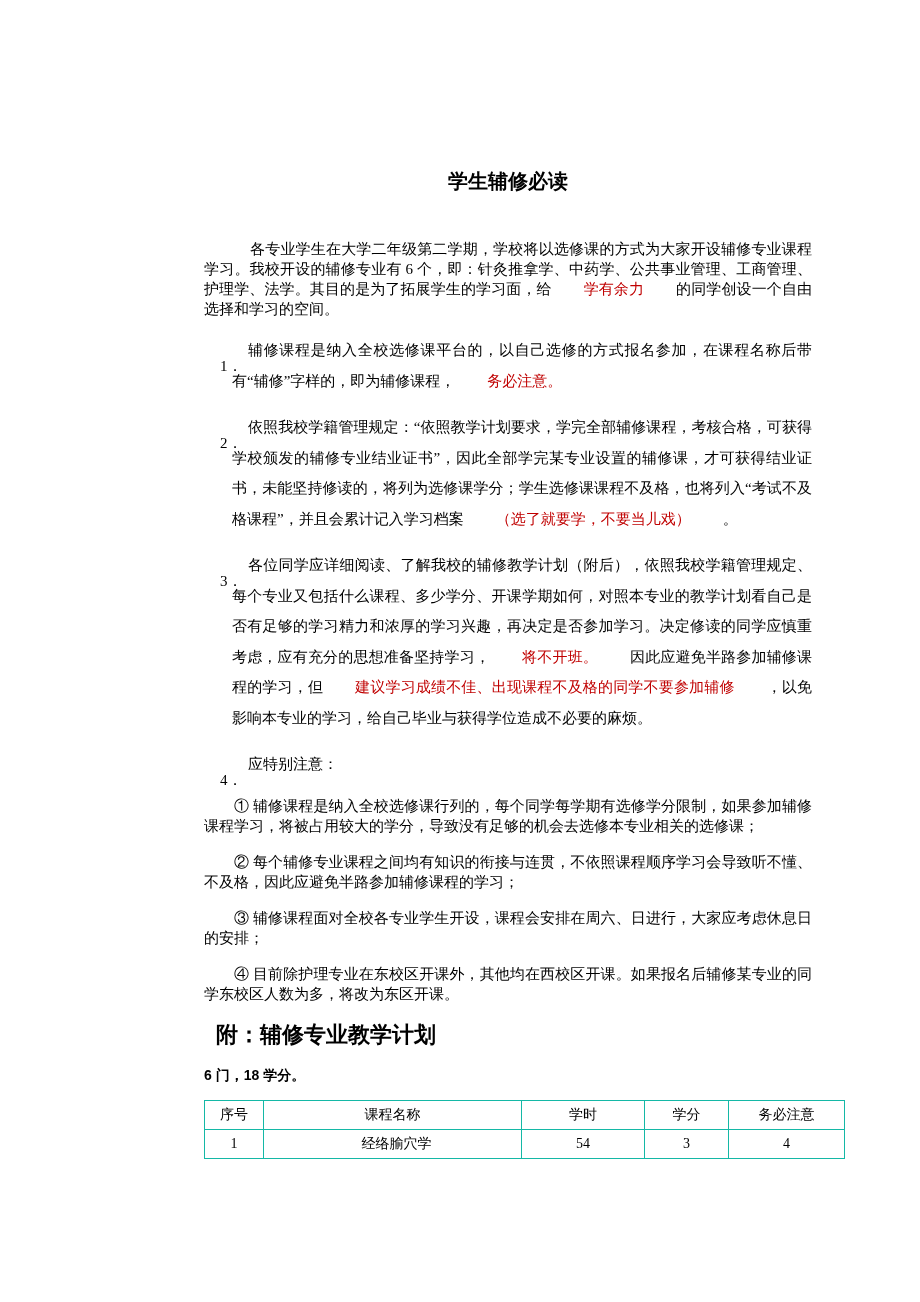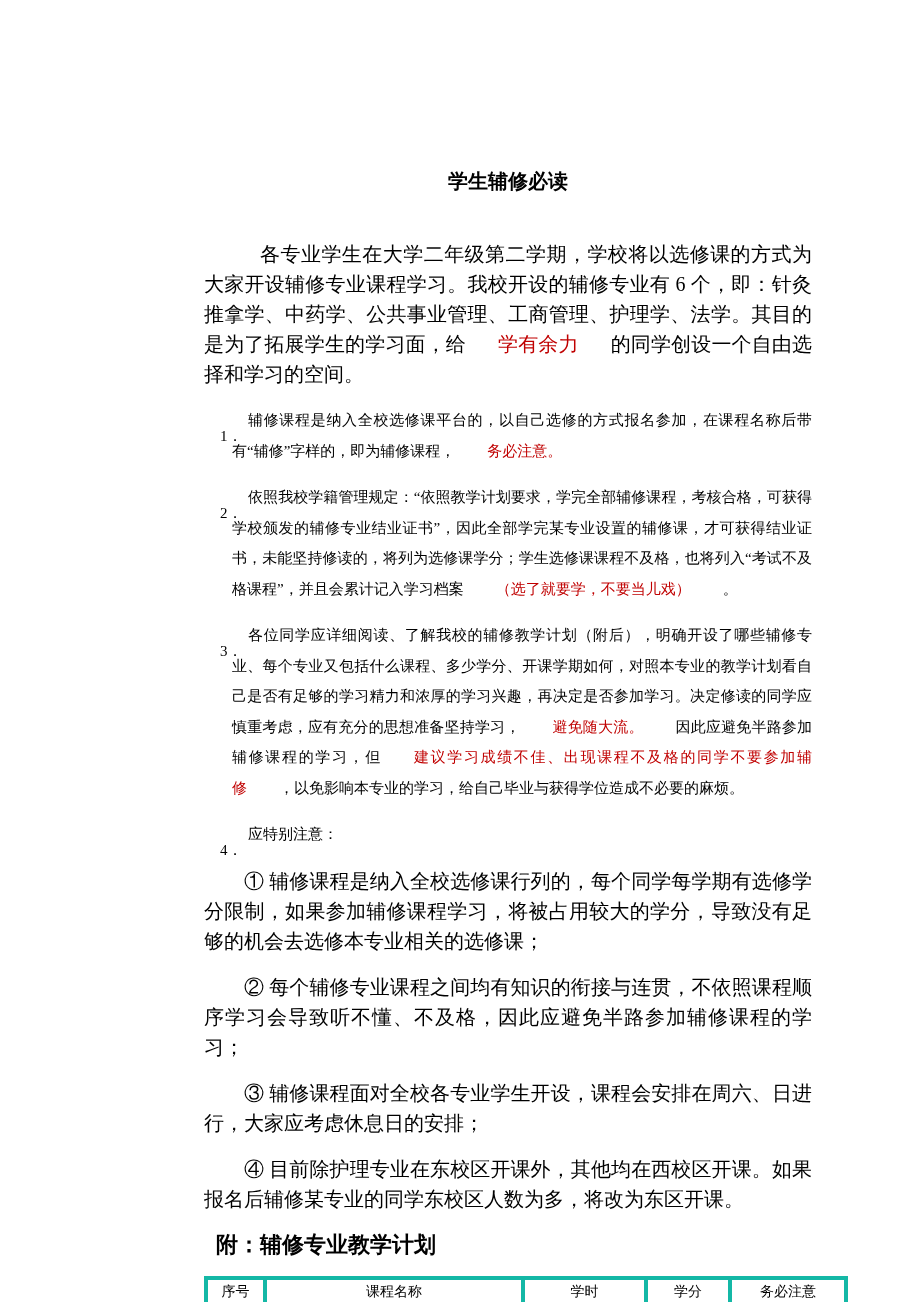--- a/index.html
+++ b/index.html
@@ -18,22 +18,22 @@
     background: #ffffff;
   }
   .doc-title {
     font-size: 20px;
     line-height: 26px;
     font-weight: bold;
     text-align: center;
     margin-bottom: 45px;
   }
   .para {
-    font-size: 20px;
-    line-height: 30px;
+    font-size: 15px;
+    line-height: 20px;
     text-align: justify;
   }
   .indent { text-indent: 2em; }
   .clause {
     position: relative;
     font-size: 15px;
     line-height: 30.5px;
     text-align: justify;
     padding-left: 28px;
   }
@@ -67,21 +67,21 @@
     margin-top: 14px;
   }
   table.course-table {
     border-collapse: collapse;
     table-layout: fixed;
     width: 640px;
     margin-top: 8px;
   }
   table.course-table th,
   table.course-table td {
-    border: 4px solid #14b8a6;
+    border: 1px solid #14b8a6;
     font-size: 14px;
     font-weight: normal;
     height: 29px;
     text-align: center;
     padding: 2px 4px;
     vertical-align: middle;
   }
   table.course-table td.course {
     text-align: center;
     padding-left: 12px;
@@ -99,32 +99,33 @@
 
   <h1 class="doc-title">学生辅修必读</h1>
 
   <p class="para indent"><span>各专业学生在大学二年级第二学期，学校将以选修课的方式为大家开设辅修专业课程学习。我校开设的辅修专业有 6 个，即：针灸推拿学、中药学、公共事业管理、工商管理、护理学、法学。其目的是为了拓展学生的学习面，给</span><span class="red">学有余力</span><span>的同学创设一个自由选择和学习的空间。</span></p>
 
 
   <div class="clause"><span class="num">1．</span><span>辅修课程是纳入全校选修课平台的，以自己选修的方式报名参加，在课程名称后带有“辅修”字样的，即为辅修课程，</span><span class="red">务必注意。</span></div>
 
   <div class="clause"><span class="num">2．</span><span>依照我校学籍管理规定：“依照教学计划要求，学完全部辅修课程，考核合格，可获得学校颁发的辅修专业结业证书”，因此全部学完某专业设置的辅修课，才可获得结业证书，未能坚持修读的，将列为选修课学分；学生选修课课程不及格，也将列入“考试不及格课程”，并且会累计记入学习档案</span><span class="red">（选了就要学，不要当儿戏）</span><span>。</span></div>
 
-  <div class="clause"><span class="num">3．</span><span>各位同学应详细阅读、了解我校的辅修教学计划（附后），明确开设了哪些辅修专业、每个专业又包括什么课程、多少学分、开课学期如何，对照本专业的教学计划看自己是否有足够的学习精力和浓厚的学习兴趣，再决定是否参加学习。决定修读的同学应慎重考虑，应有充分的思想准备坚持学习，</span><span class="red">避免随大流。</span><span>因此应避免半路参加辅修课程的学习，但</span><span class="red">建议学习成绩不佳、出现课程不及格的同学不要参加辅修</span><span>，以免影响本专业的学习，给自己毕业与获得学位造成不必要的麻烦。</span></div>
+  <div class="clause"><span class="num">3．</span><span>各位同学应详细阅读、了解我校的辅修教学计划（附后），依照我校学籍管理规定、每个专业又包括什么课程、多少学分、开课学期如何，对照本专业的教学计划看自己是否有足够的学习精力和浓厚的学习兴趣，再决定是否参加学习。决定修读的同学应慎重考虑，应有充分的思想准备坚持学习，</span><span class="red">将不开班。</span><span>因此应避免半路参加辅修课程的学习，但</span><span class="red">建议学习成绩不佳、出现课程不及格的同学不要参加辅修</span><span>，以免影响本专业的学习，给自己毕业与获得学位造成不必要的麻烦。</span></div>
 
   <div class="clause"><span class="num">4．</span><span>应特别注意：</span></div>
 
   <p class="para indent">① 辅修课程是纳入全校选修课行列的，每个同学每学期有选修学分限制，如果参加辅修课程学习，将被占用较大的学分，导致没有足够的机会去选修本专业相关的选修课；</p>
   <p class="para indent">② 每个辅修专业课程之间均有知识的衔接与连贯，不依照课程顺序学习会导致听不懂、不及格，因此应避免半路参加辅修课程的学习；</p>
   <p class="para indent">③ 辅修课程面对全校各专业学生开设，课程会安排在周六、日进行，大家应考虑休息日的安排；</p>
   <p class="para indent">④ 目前除护理专业在东校区开课外，其他均在西校区开课。如果报名后辅修某专业的同学东校区人数为多，将改为东区开课。</p>
 
   <h2 class="appendix-heading">附：辅修专业教学计划</h2>
 
 
+  <p class="table-note">6 门，18 学分。</p>
 
   <table class="course-table">
     <colgroup>
       <col class="c0">
         <col class="c1">
         <col class="c2">
         <col class="c3">
         <col class="c4">
     </colgroup>
     <thead>

